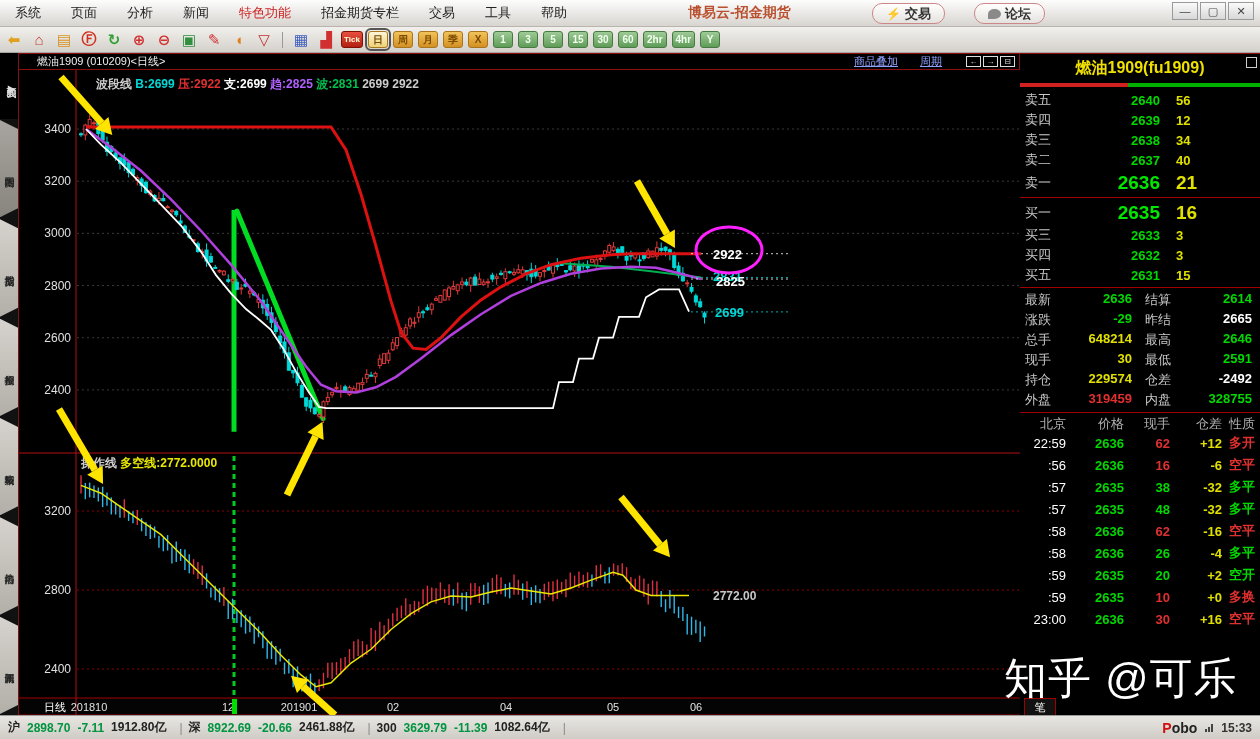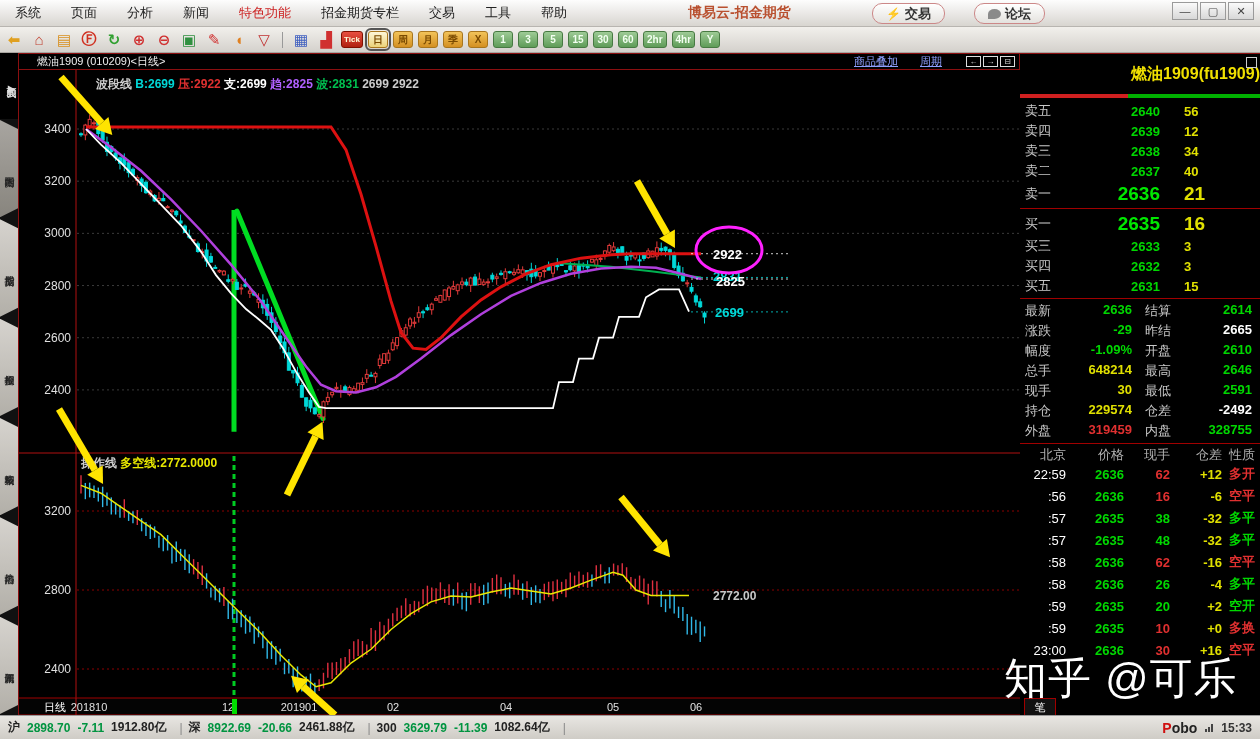--- a/index.html
+++ b/index.html
@@ -56,31 +56,31 @@
   .chead .title { margin-left:14px; }
   .chead .spacer { flex:1; }
   .clink { color:#8fa0ff; text-decoration:underline; margin-right:22px; font-size:11px; }
   .cicon { width:15px; height:11px; border:1px solid #ddd; color:#ddd; font-size:8px; line-height:9px;
     text-align:center; margin-left:2px; background:#000; }
   .chartsvg { position:absolute; left:0; top:16px; }
 
   
   .quotepanel { position:absolute; left:1020px; top:53px; width:240px; height:662px; background:#000;
     border-top:1px solid #8b0f10; color:#ccc; }
-  .qhead { height:40px; display:flex; align-items:center; justify-content:flex-end; position:relative; }
+  .qhead { height:29px; display:flex; align-items:center; justify-content:center; position:relative; }
   .qhead .qtitle { color:#f0e000; font-size:16px; font-weight:bold; }
   .qmax { position:absolute; right:3px; top:3px; width:11px; height:11px; border:1px solid #ccc; }
   .strength { height:4px; display:flex; }
   .strength .s-red { background:#d02020; width:45%; } .strength .s-green { background:#00b000; width:55%; }
   .book { padding-top:3px; }
   .qrow { display:flex; align-items:center; height:20px; font-size:13px; font-weight:bold; }
   .qrow.big { height:25px; font-size:19px; }
   .qrow .ql { width:44px; padding-left:5px; color:#c8c8c8; font-weight:normal; font-size:13px; }
   .qrow .qp { width:96px; text-align:right; color:#00d800; }
-  .qrow .qv { flex:1; text-align:left; padding-left:24px; color:#e0e000; }
+  .qrow .qv { flex:1; text-align:left; padding-left:16px; color:#e0e000; }
   .redline { border-top:1px solid #a00000; margin:2px 0; }
   .srow { display:flex; height:20px; font-size:13px; font-weight:bold; align-items:center; }
   .shalf { width:50%; display:flex; }
   .shalf .sl { width:42px; padding-left:5px; color:#c8c8c8; font-weight:normal; }
   .shalf .sv { flex:1; text-align:right; padding-right:8px; }
   .c-green { color:#00d800; } .c-yellow { color:#e0e000; } .c-red { color:#e03030; } .c-white { color:#fff; }
   .trow { display:flex; height:22px; align-items:center; font-size:13px; font-weight:bold; }
   .trow .tt { width:46px; text-align:right; color:#fff; font-weight:normal; }
   .trow .tp { width:58px; text-align:right; color:#00d800; }
   .trow .tv { width:46px; text-align:right; }
@@ -773,30 +773,20 @@
           <span class="sl">涨跌</span>
           <span class="sv c-green">-29</span>
         </span>
         <span class="shalf">
           <span class="sl">昨结</span>
           <span class="sv c-white">2665</span>
         </span>
       </div>
       <div class="srow">
         <span class="shalf">
-          <span class="sl">幅度</span>
-          <span class="sv c-green">-1.09%</span>
-        </span>
-        <span class="shalf">
-          <span class="sl">开盘</span>
-          <span class="sv c-green">2610</span>
-        </span>
-      </div>
-      <div class="srow">
-        <span class="shalf">
           <span class="sl">总手</span>
           <span class="sv c-yellow">648214</span>
         </span>
         <span class="shalf">
           <span class="sl">最高</span>
           <span class="sv c-green">2646</span>
         </span>
       </div>
       <div class="srow">
         <span class="shalf">

